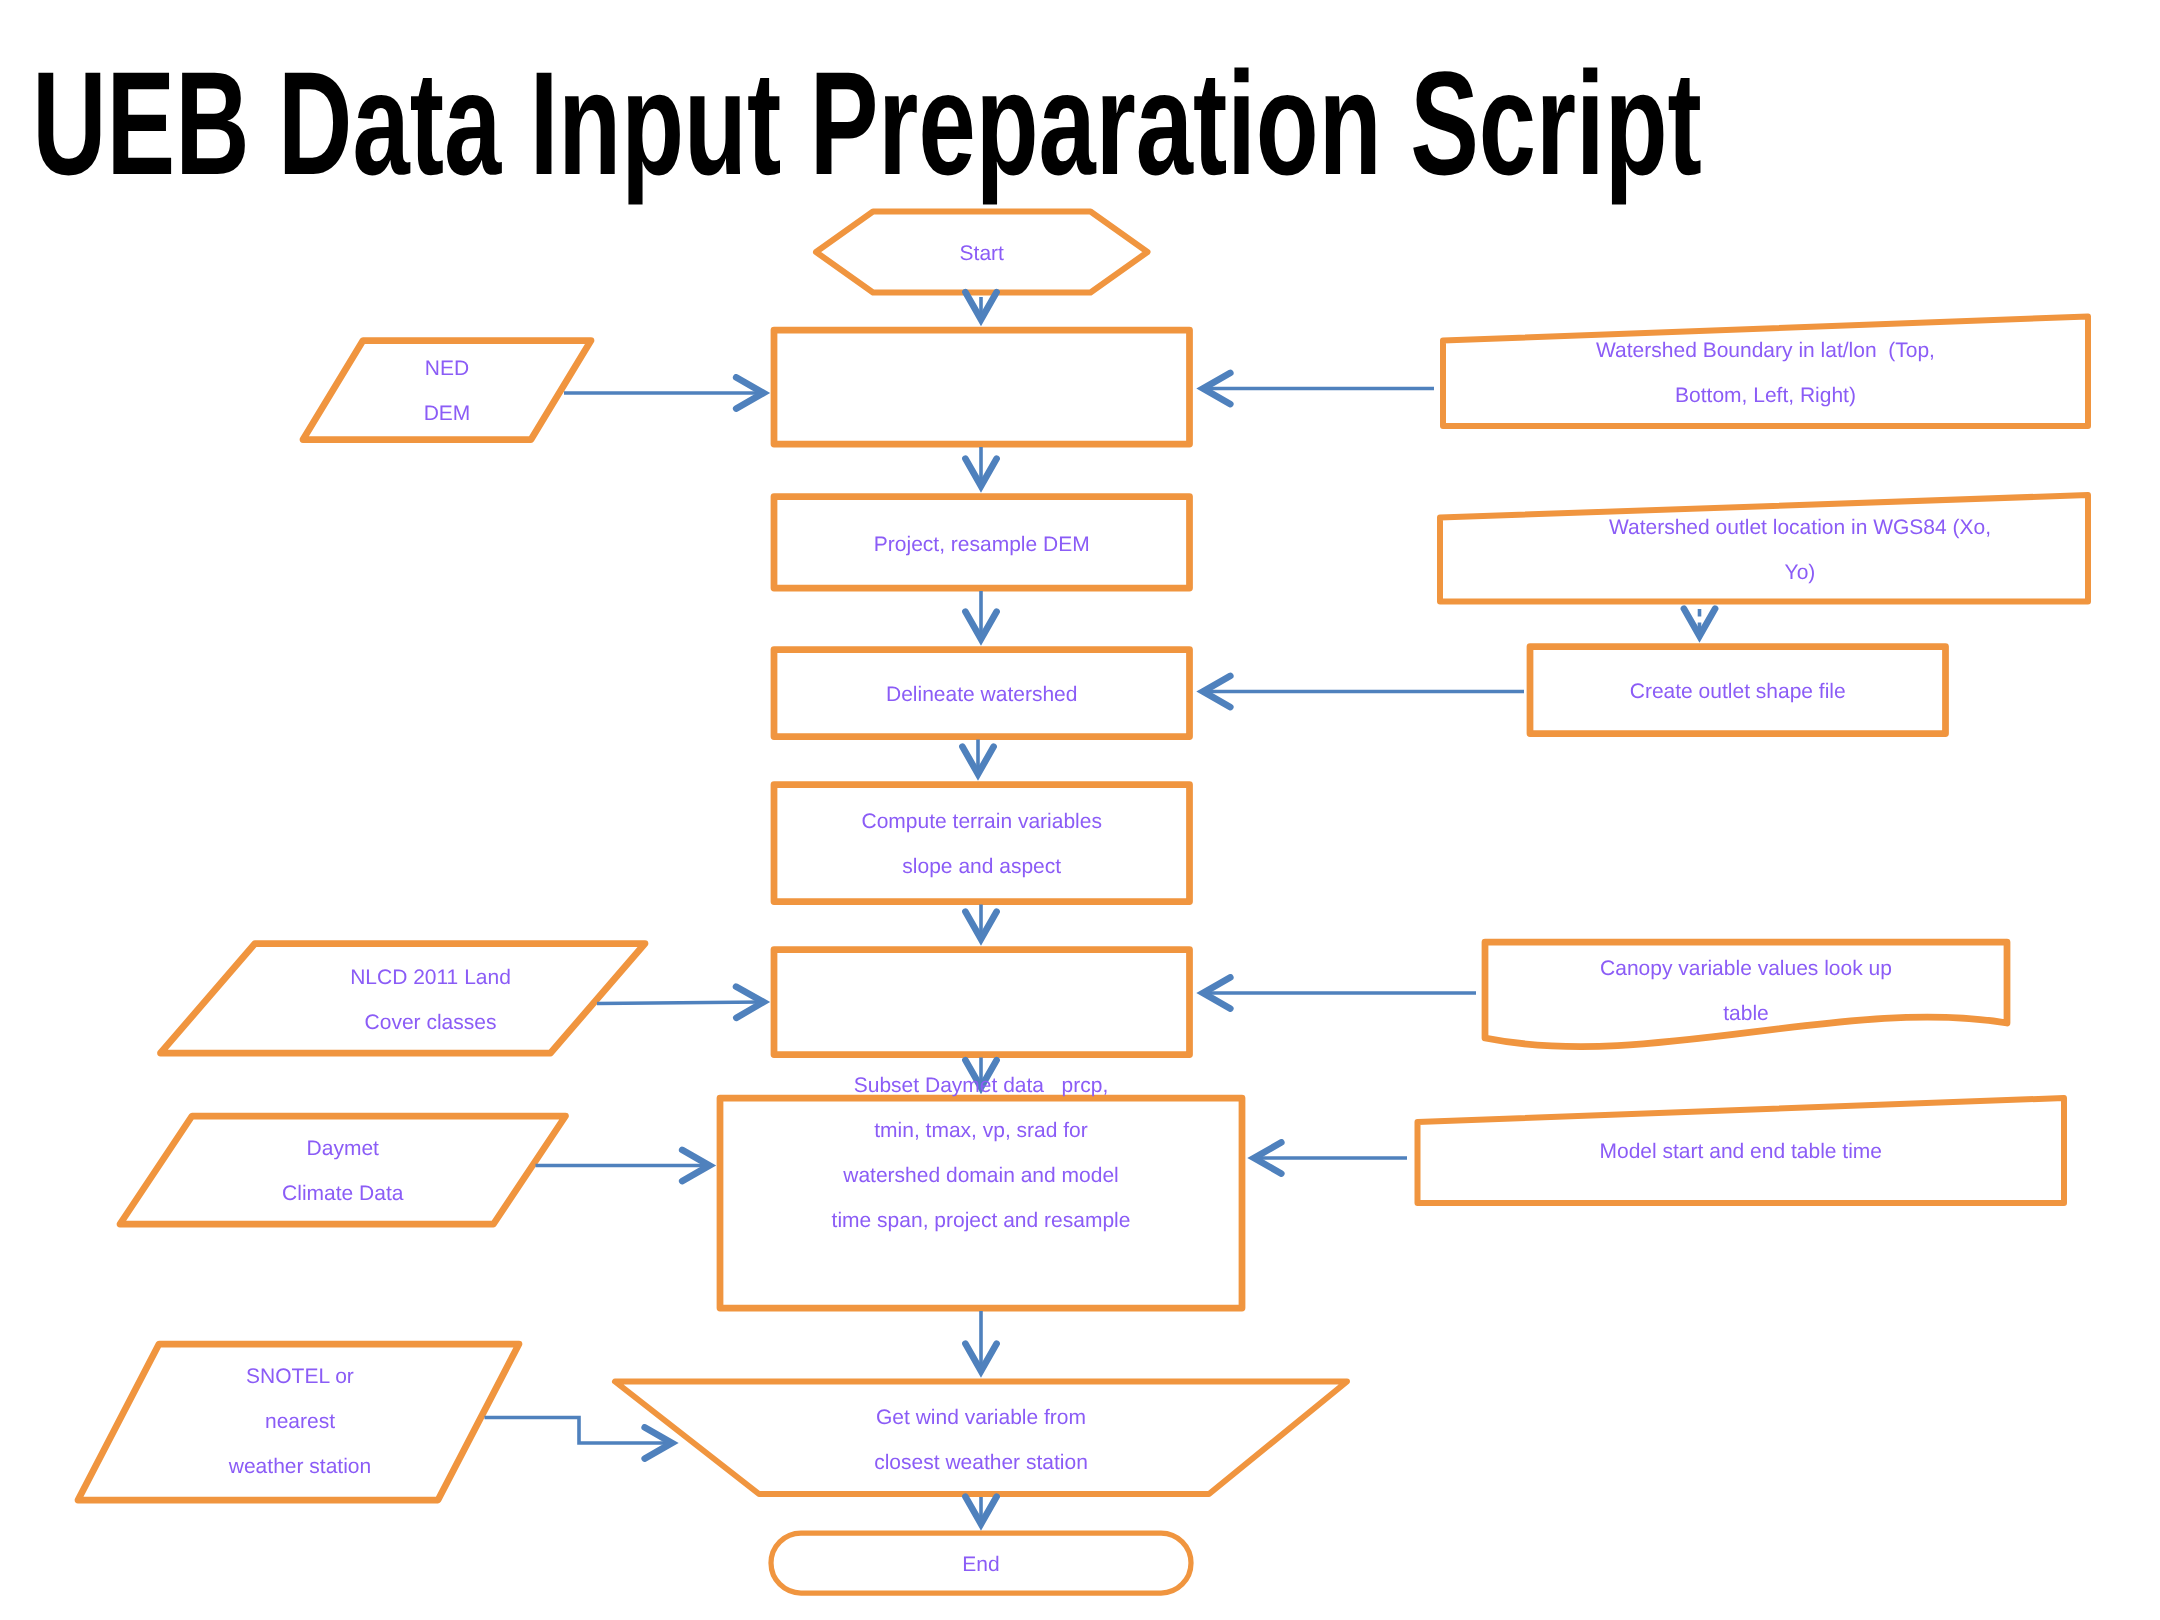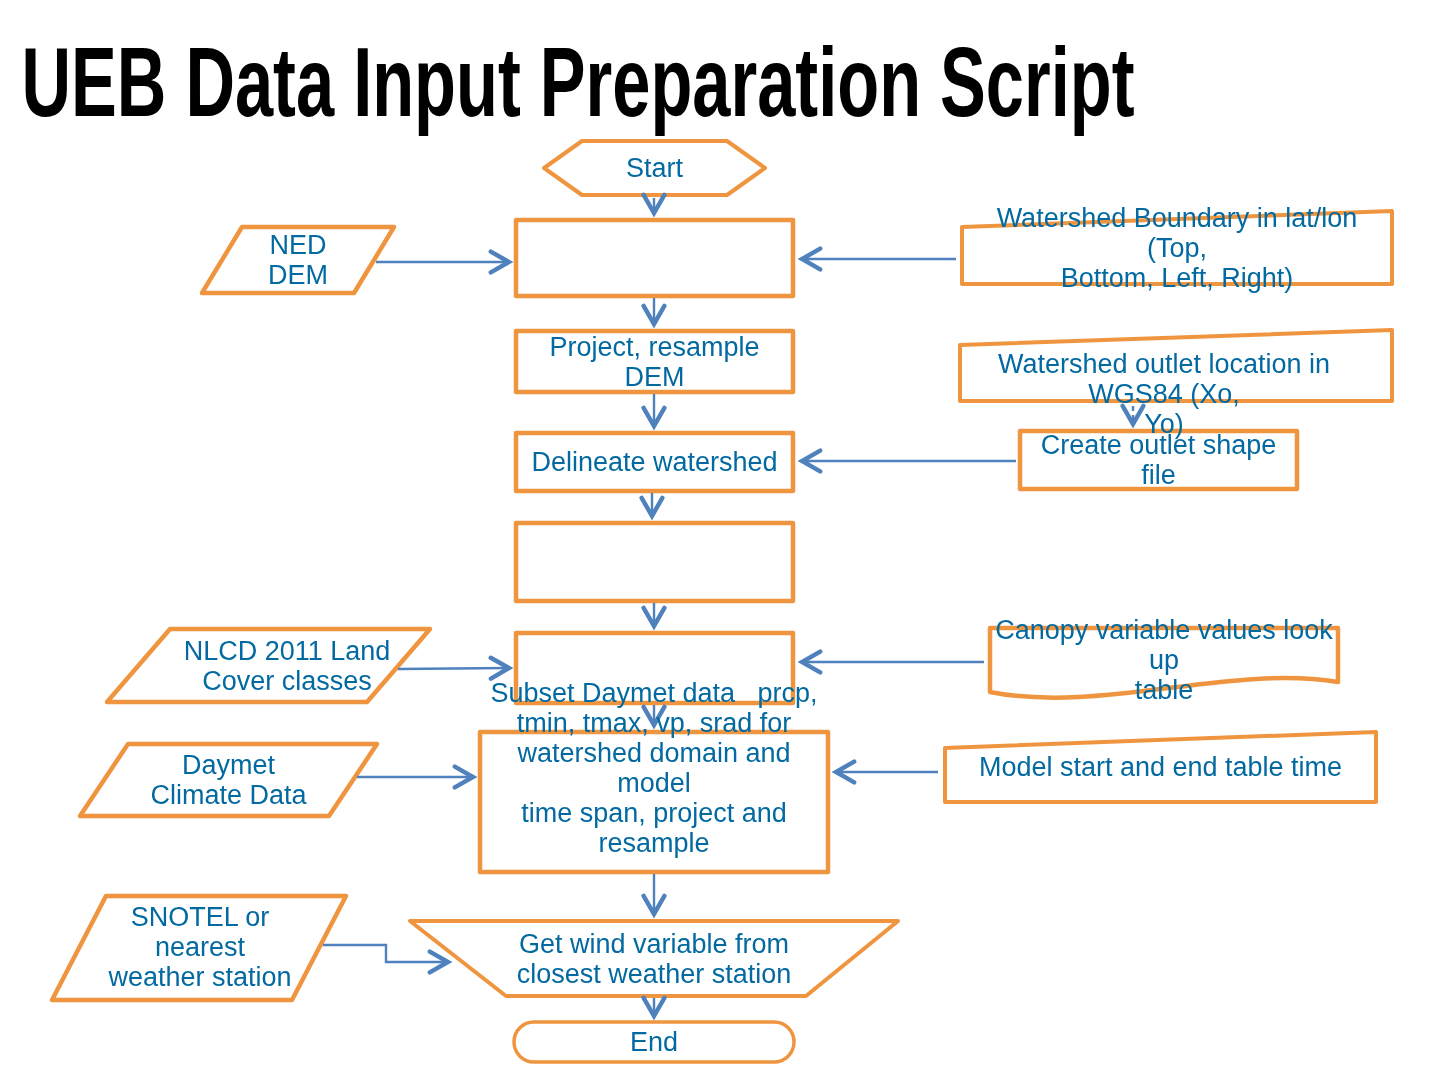--- a/index.html
+++ b/index.html
@@ -13,21 +13,21 @@
   }
   .title span{
     display:inline-block;font-size:98px;font-weight:bold;line-height:1.05;
     transform:scaleX(0.70);transform-origin:center;white-space:nowrap;color:#000;
   }
   svg.diagram{position:absolute;left:0;top:0;}
   .shape{fill:#ffffff;stroke:#F0953F;stroke-linejoin:round;}
   .arrow{stroke:#4F81BD;stroke-width:2.4;fill:none;}
   .lbl{
     position:absolute;display:flex;align-items:center;justify-content:center;
-    text-align:center;white-space:pre-wrap;font-size:27px;line-height:30px;color:#0369a1;
+    text-align:center;white-space:pre-wrap;font-size:14px;line-height:30px;color:#8b5cf6;
   }
 </style>
 </head>
 <body>
 
 <div class="stage">
 
   <div class="title">
     <span>UEB Data Input Preparation Script</span>
   </div>
@@ -76,24 +76,26 @@
     <path class="arrow" marker-end="url(#arrowOpen)" d="M323,945 L386,945 L386,962 L448,962"></path>
     <path class="arrow" marker-end="url(#arrowOpen)" d="M654,998 L654,1016"></path>
   </svg>
 
   <div class="lbl" style="left:544px;top:141px;width:221px;height:54px;">Start</div>
   <div class="lbl" style="left:212px;top:227px;width:172px;height:66px;">NED
 DEM</div>
   <div class="lbl" style="left:962px;top:214px;width:430px;height:68px;">Watershed Boundary in lat/lon  (Top,
 Bottom, Left, Right)</div>
   <div class="lbl" style="left:516px;top:331px;width:277px;height:61px;">Project, resample DEM</div>
-  <div class="lbl" style="left:948px;top:332px;width:432px;height:68px;margin-top:28px;">Watershed outlet location in WGS84 (Xo,
+  <div class="lbl" style="left:984px;top:332px;width:432px;height:68px;">Watershed outlet location in WGS84 (Xo,
 Yo)</div>
   <div class="lbl" style="left:516px;top:433px;width:277px;height:58px;">Delineate watershed</div>
   <div class="lbl" style="left:1020px;top:431px;width:277px;height:58px;">Create outlet shape file</div>
+  <div class="lbl" style="left:516px;top:523px;width:277px;height:78px;">Compute terrain variables
+slope and aspect</div>
   <div class="lbl" style="left:147px;top:629px;width:280px;height:73px;">NLCD 2011 Land
 Cover classes</div>
   <div class="lbl" style="left:988px;top:630px;width:352px;height:60px;">Canopy variable values look up
 table</div>
   <div class="lbl" style="left:95px;top:744px;width:267px;height:72px;">Daymet
 Climate Data</div>
   <div class="lbl" style="left:484px;top:698px;width:340px;height:140px;">Subset Daymet data   prcp,
 tmin, tmax, vp, srad for
 watershed domain and model
 time span, project and resample</div>

